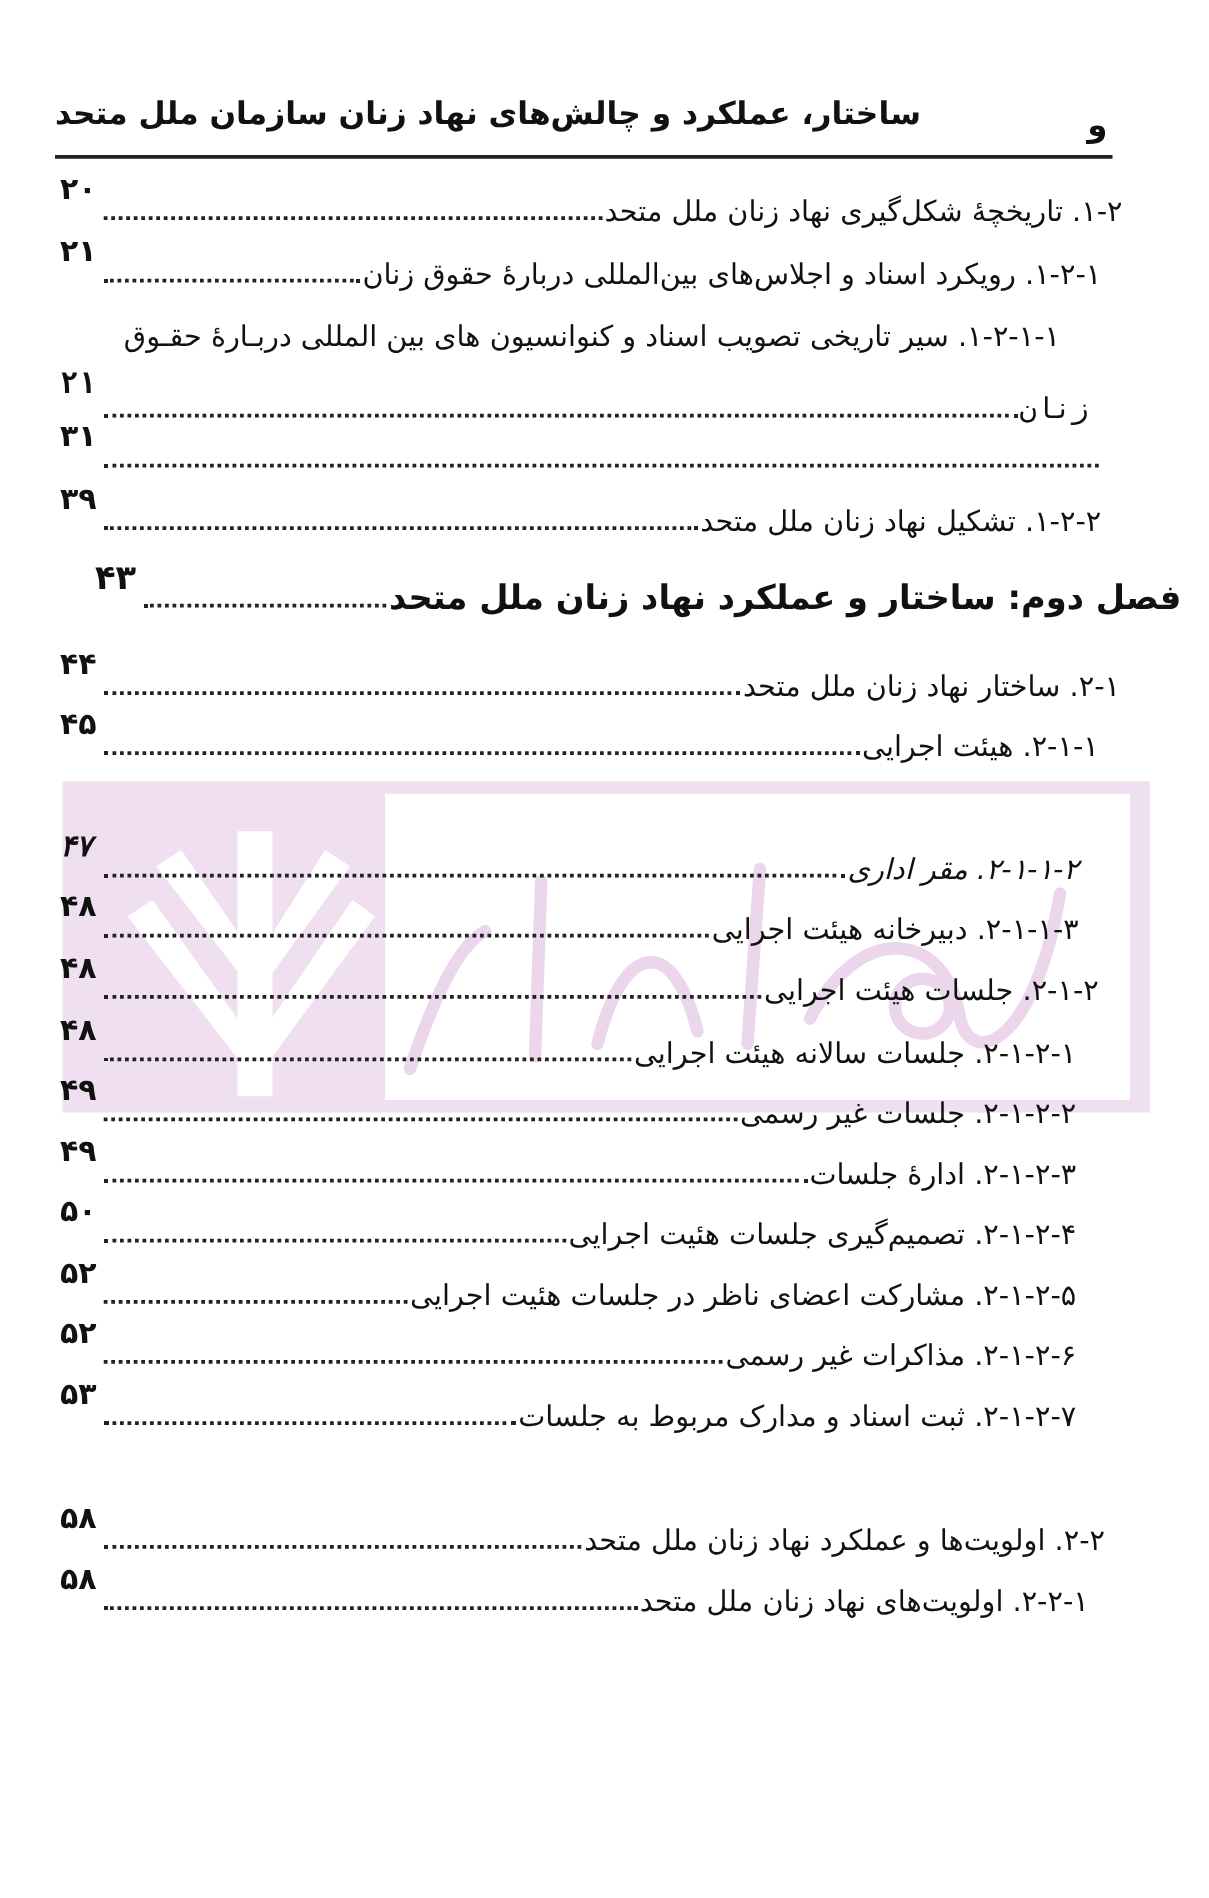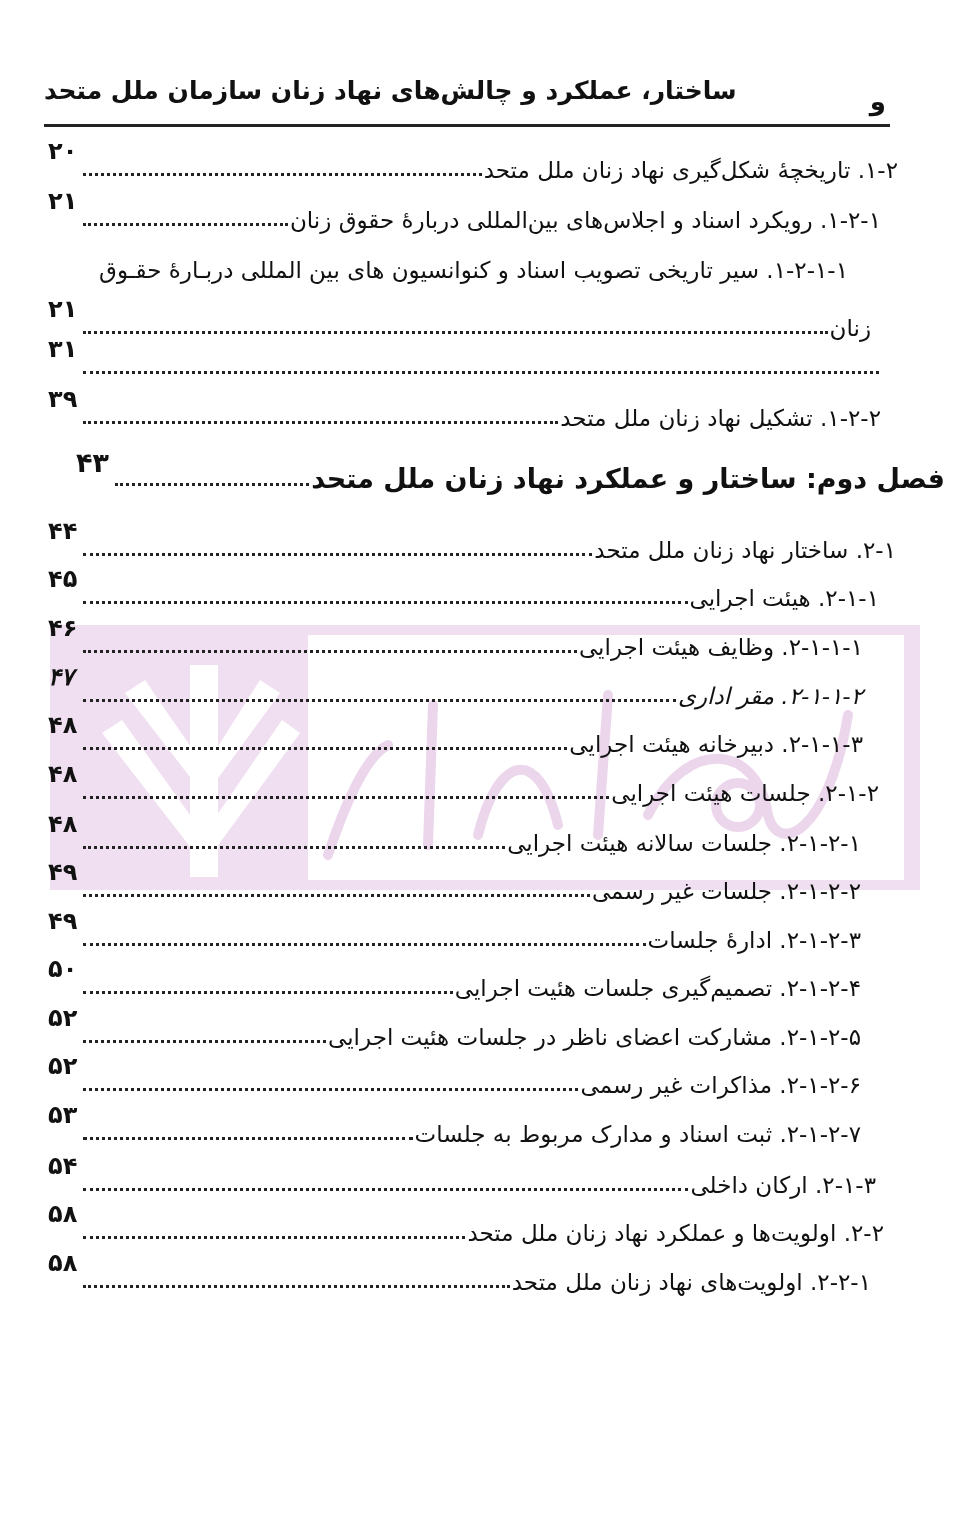--- a/index.html
+++ b/index.html
@@ -90,21 +90,21 @@
 
     <div class="entry" style="left: 48px; width: 800px; top: 195px; padding-left: 33px;">
       <span class="title">۱-۲-۱. رویکرد اسناد و اجلاس‌های بین‌المللی دربارۀ حقوق زنان</span>
       <span class="leader"></span>
       <span class="page-num">۲۱</span>
     </div>
 
     <div class="entry nolead" style="left:48px; width:800px; top:245px;">
       <span class="title">۱-۲-۱-۱. سیر تاریخی تصویب اسناد و کنوانسیون های بین المللی دربـارۀ حقـوق</span>
     </div>
-    <div class="entry" style="left: 48px; width: 790px; top: 303px; padding-left: 33px;">
+    <div class="entry" style="left: 48px; width: 790px; top: 303px; padding-left: 33px; font-family: Liberation Mono, monospace;">
       <span class="title">زنان</span>
       <span class="leader"></span>
       <span class="page-num">۲۱</span>
     </div>
 
     <div class="entry" style="left: 48px; width: 800px; top: 343px; padding-left: 33px;">
       <span class="leader"></span>
       <span class="page-num">۳۱</span>
     </div>
 
@@ -125,25 +125,20 @@
       <span class="leader"></span>
       <span class="page-num">۴۴</span>
     </div>
 
     <div class="entry" style="left: 48px; width: 798px; top: 573px; padding-left: 33px;">
       <span class="title">۲-۱-۱. هیئت اجرایی</span>
       <span class="leader"></span>
       <span class="page-num">۴۵</span>
     </div>
 
-    <div class="entry" style="left: 48px; width: 782px; top: 622px; padding-left: 33px;">
-      <span class="title">۲-۱-۱-۱. وظایف هیئت اجرایی</span>
-      <span class="leader"></span>
-      <span class="page-num">۴۶</span>
-    </div>
 
     <div class="entry" style="left: 48px; width: 782px; top: 671px; padding-left: 33px; font-style: italic;">
       <span class="title">۲-۱-۱-۲. مقر اداری</span>
       <span class="leader"></span>
       <span class="page-num">۴۷</span>
     </div>
 
     <div class="entry" style="left: 48px; width: 782px; top: 719px; padding-left: 33px;">
       <span class="title">۲-۱-۱-۳. دبیرخانه هیئت اجرایی</span>
       <span class="leader"></span>
@@ -191,25 +186,20 @@
       <span class="leader"></span>
       <span class="page-num">۵۲</span>
     </div>
 
     <div class="entry" style="left: 48px; width: 780px; top: 1109px; padding-left: 33px;">
       <span class="title">۲-۱-۲-۷. ثبت اسناد و مدارک مربوط به جلسات</span>
       <span class="leader"></span>
       <span class="page-num">۵۳</span>
     </div>
 
-    <div class="entry" style="left: 48px; width: 795px; top: 1160px; padding-left: 33px;">
-      <span class="title">۲-۱-۳. ارکان داخلی</span>
-      <span class="leader"></span>
-      <span class="page-num">۵۴</span>
-    </div>
 
     <div class="entry" style="left: 48px; width: 803px; top: 1208px; padding-left: 33px;">
       <span class="title">۲-۲. اولویت‌ها و عملکرد نهاد زنان ملل متحد</span>
       <span class="leader"></span>
       <span class="page-num">۵۸</span>
     </div>
 
     <div class="entry" style="left: 48px; width: 790px; top: 1257px; padding-left: 33px;">
       <span class="title">۲-۲-۱. اولویت‌های نهاد زنان ملل متحد</span>
       <span class="leader"></span>

